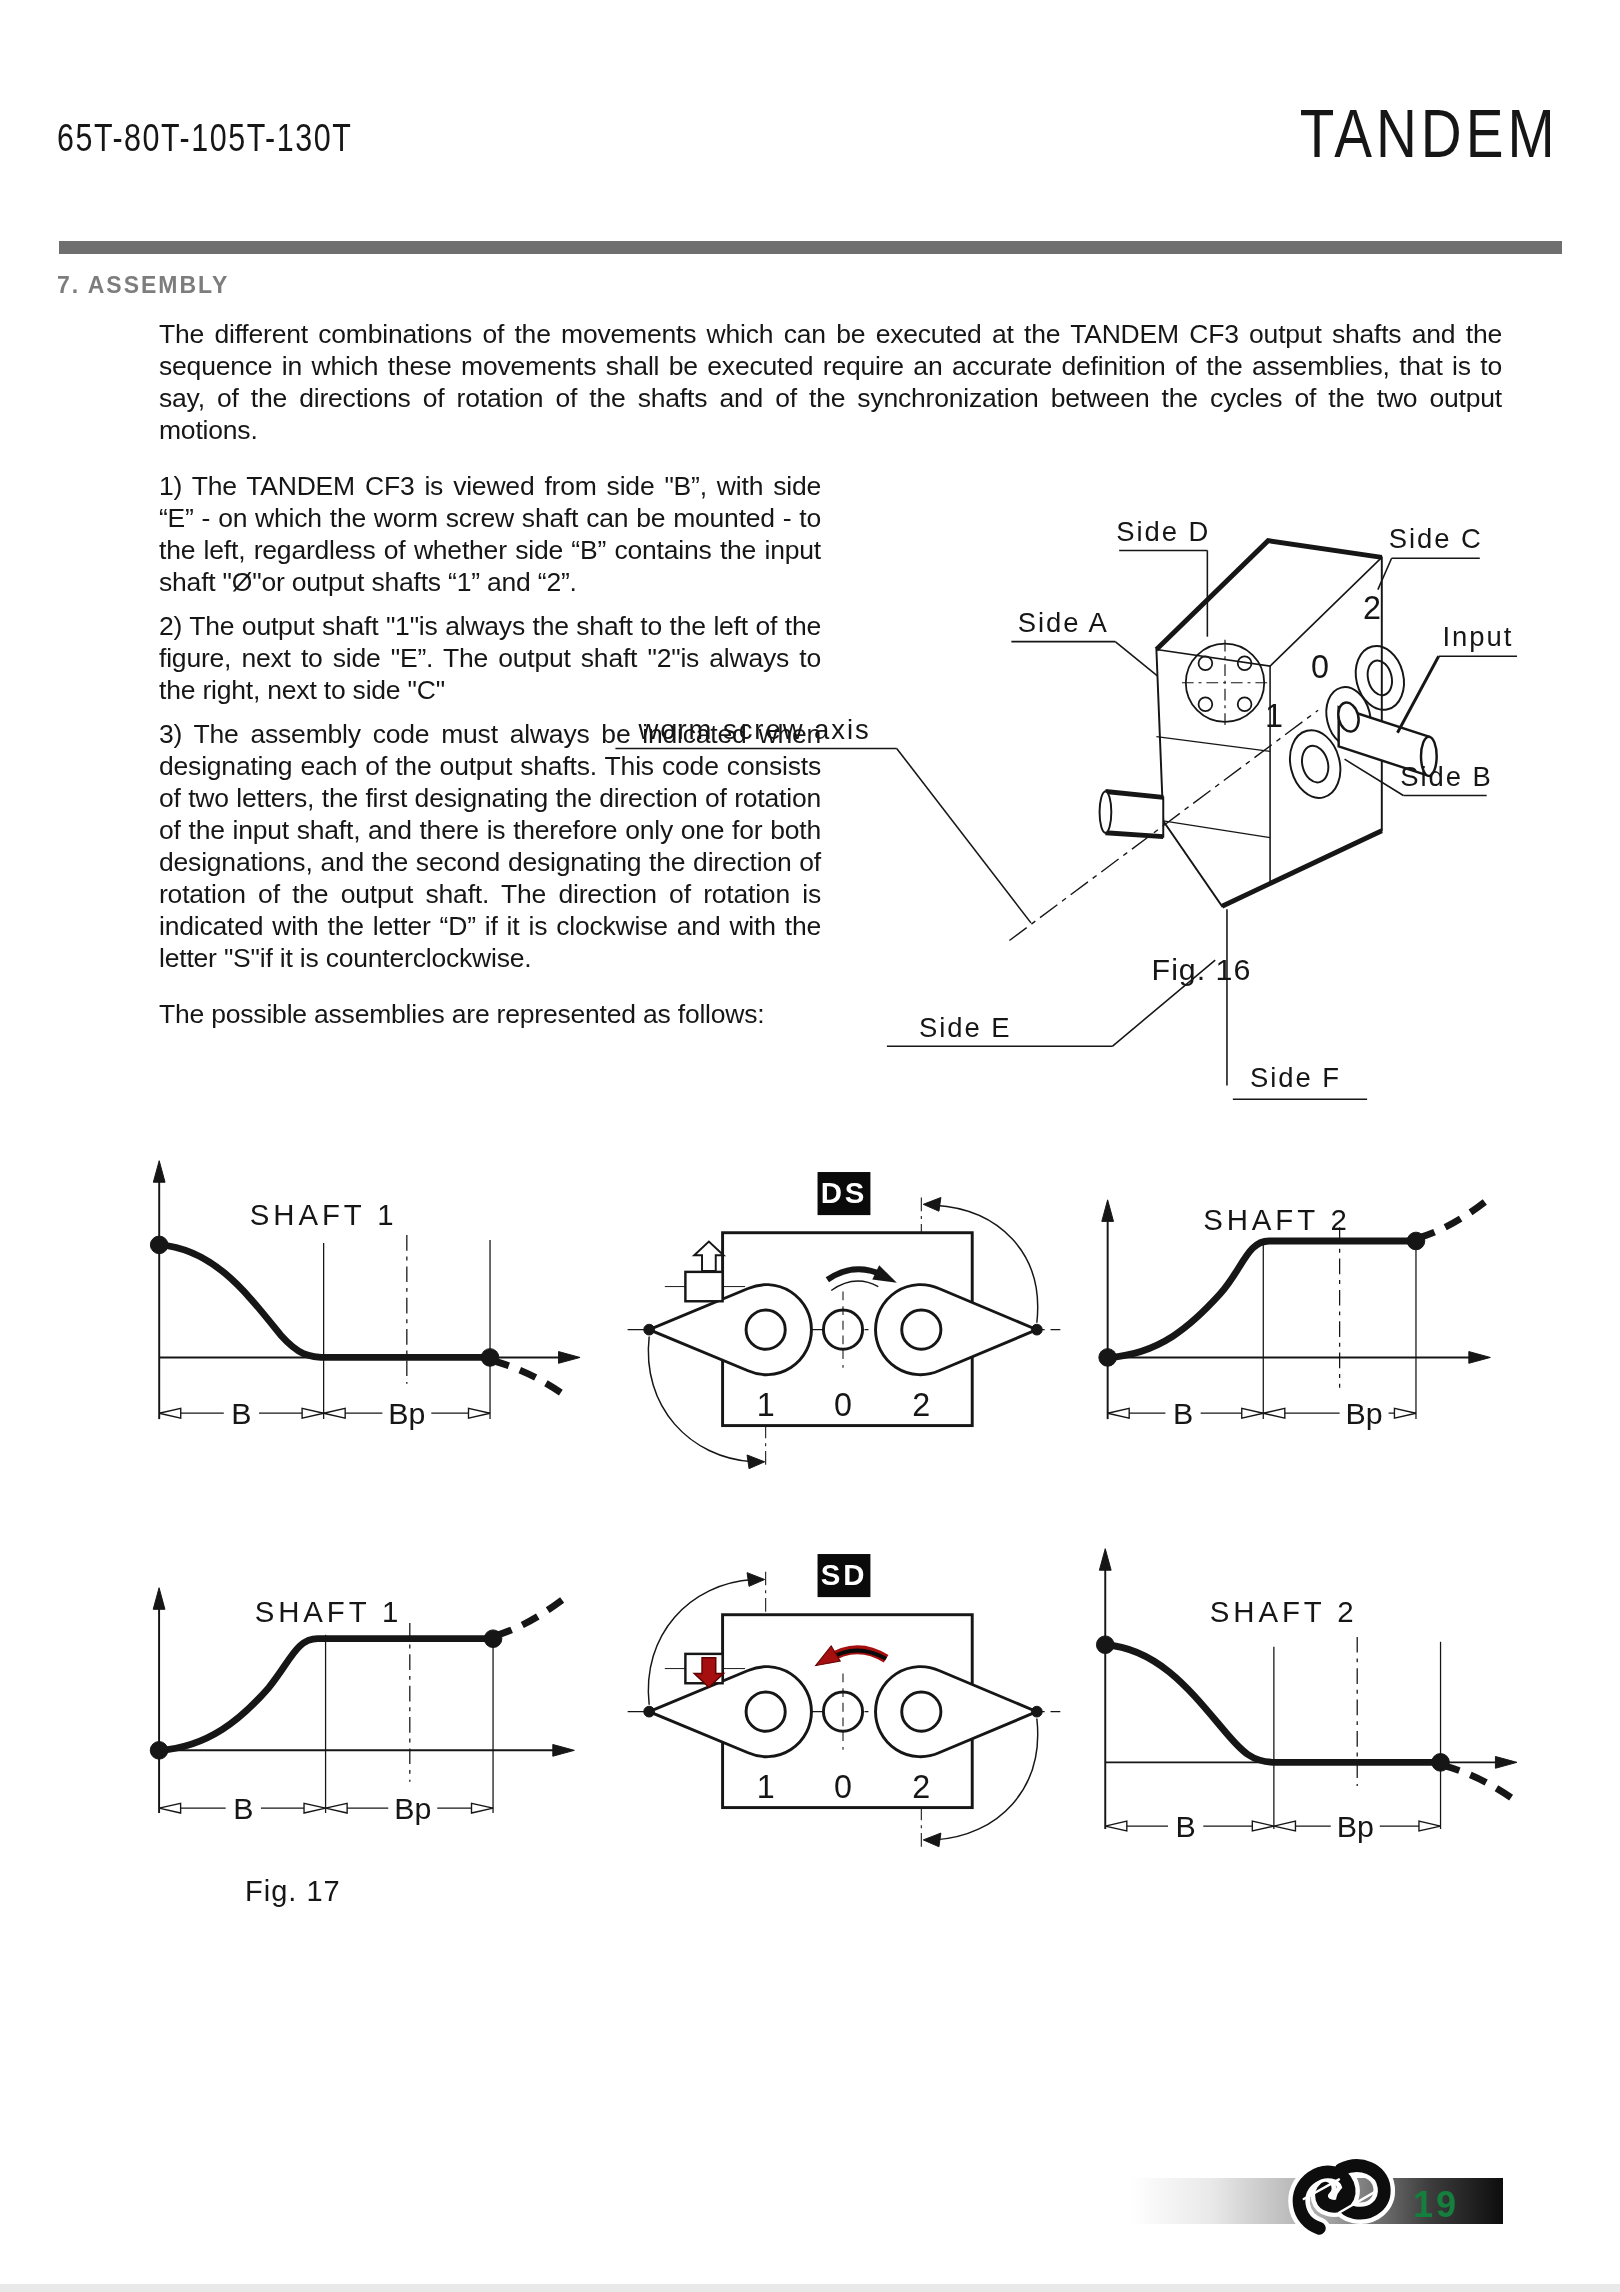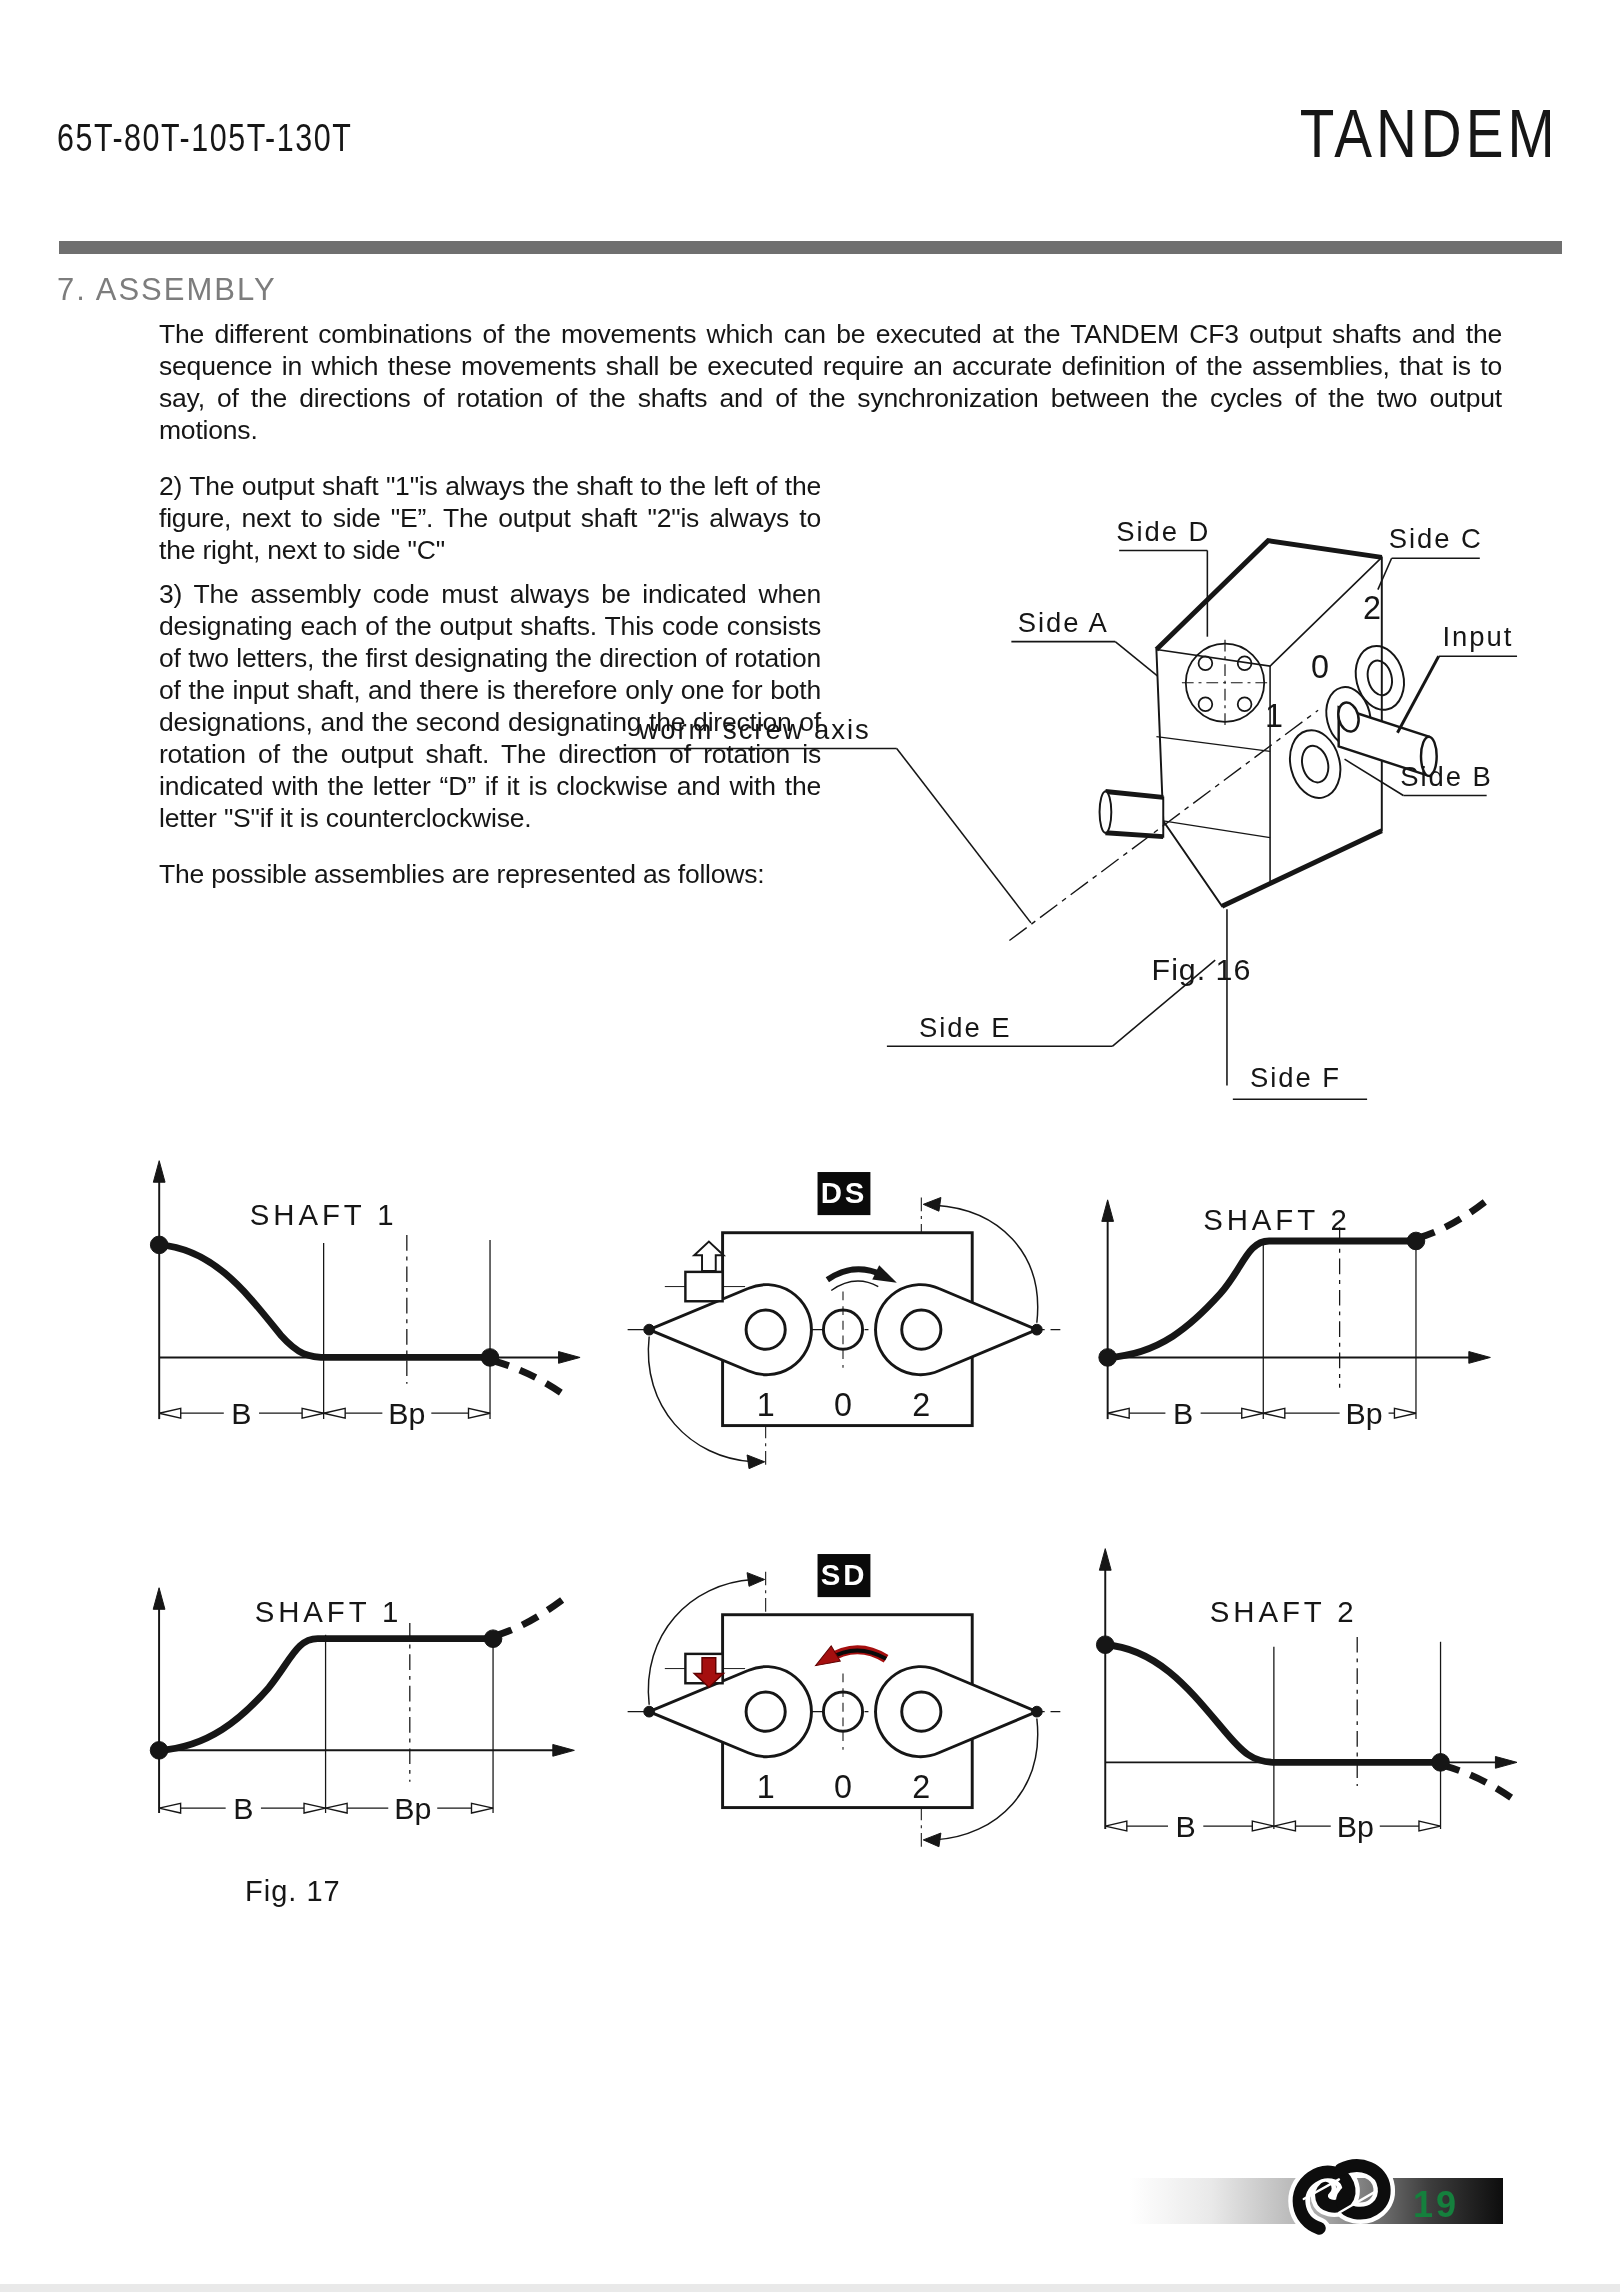--- a/index.html
+++ b/index.html
@@ -4,21 +4,21 @@
 <style>
   html,body{margin:0;padding:0;background:#e9e9e9;}
   .page{position:relative;width:1620px;height:2284px;background:#ffffff;margin:0 auto;
         font-family:"Liberation Sans",sans-serif;color:#161616;overflow:hidden;}
   
   .model{position:absolute;left:57px;top:116px;font-size:39px;letter-spacing:2px;
          transform:scaleX(.78);transform-origin:left center;white-space:nowrap;}
   .brand{position:absolute;right:61px;top:94px;font-size:69px;font-weight:400;letter-spacing:4.9px;
          transform:scaleX(.82);transform-origin:right center;white-space:nowrap;}
   .rule{position:absolute;left:59px;top:241px;width:1503px;height:12.7px;background:#6f6f6f;}
-  .sec-title{position:absolute;left:57px;top:272px;font-size:31px;font-weight:normal;
+  .sec-title{position:absolute;left:57px;top:272px;font-size:23px;font-weight:bold;
              color:#7d7d7d;letter-spacing:2px;}
   
   .body-text{position:absolute;left:147px;top:306px;width:1367px;font-size:26.5px;
              line-height:32px;text-align:justify;letter-spacing:-0.2px;}
   .body-text p{margin:12px;}
   .cols{display:flex;}
   .col-left{width:686px;}
   .fig-caption{position:absolute;font-size:29px;letter-spacing:1px;}
   svg{position:absolute;overflow:visible;}
   svg text{font-family:"Liberation Sans",sans-serif;fill:#161616;}
@@ -40,20 +40,21 @@
 
   <div class="model">65T-80T-105T-130T</div>
   <div class="brand">TANDEM</div>
   <div class="rule"></div>
   <div class="sec-title">7. ASSEMBLY</div>
 
   <div class="body-text">
     <p>The different combinations of the movements which can be executed at the TANDEM CF3 output shafts and the sequence in which these movements shall be executed require an accurate definition of the assemblies, that is to say, of the directions of rotation of the shafts and of the synchronization between the cycles of the two output motions.</p>
     <div class="cols">
       <div class="col-left">
+        <p>1) The TANDEM CF3 is viewed from side "B”, with side “E” - on which the worm screw shaft can be mounted - to the left, regardless of whether side “B” contains the input shaft "Ø"or output shafts “1” and “2”.</p>
         <p>2) The output shaft "1"is always the shaft to the left of the figure, next to side "E”. The output shaft "2"is always to the right, next to side "C"</p>
         <p>3) The assembly code must always be indicated when designating each of the output shafts. This code consists of two letters, the first designating the direction of rotation of the input shaft, and there is therefore only one for both designations, and the second designating the direction of rotation of the output shaft. The direction of rotation is indicated with the letter “D” if it is clockwise and with the letter "S"if it is counterclockwise.</p>
       </div>
     </div>
     <p>The possible assemblies are represented as follows:</p>
   </div>
 
   <svg style="left:588px;top:470px;" width="1029" height="647" viewBox="0 0 1050 660">
     <g stroke="#161616" fill="none" stroke-width="2">
 

